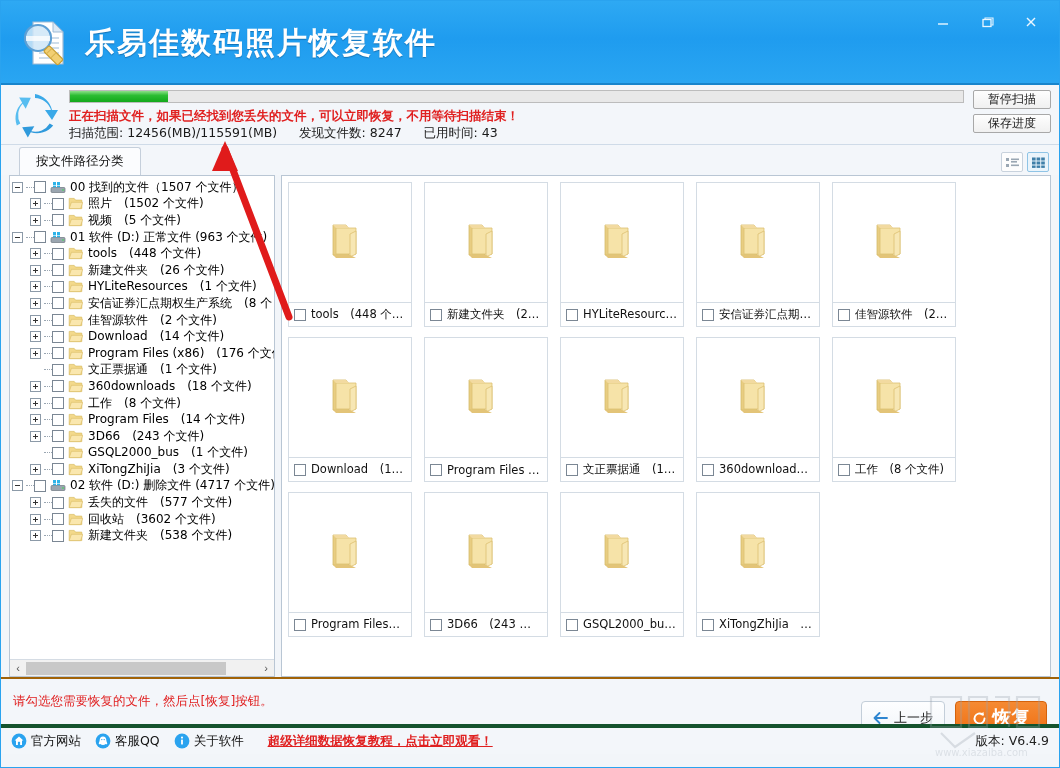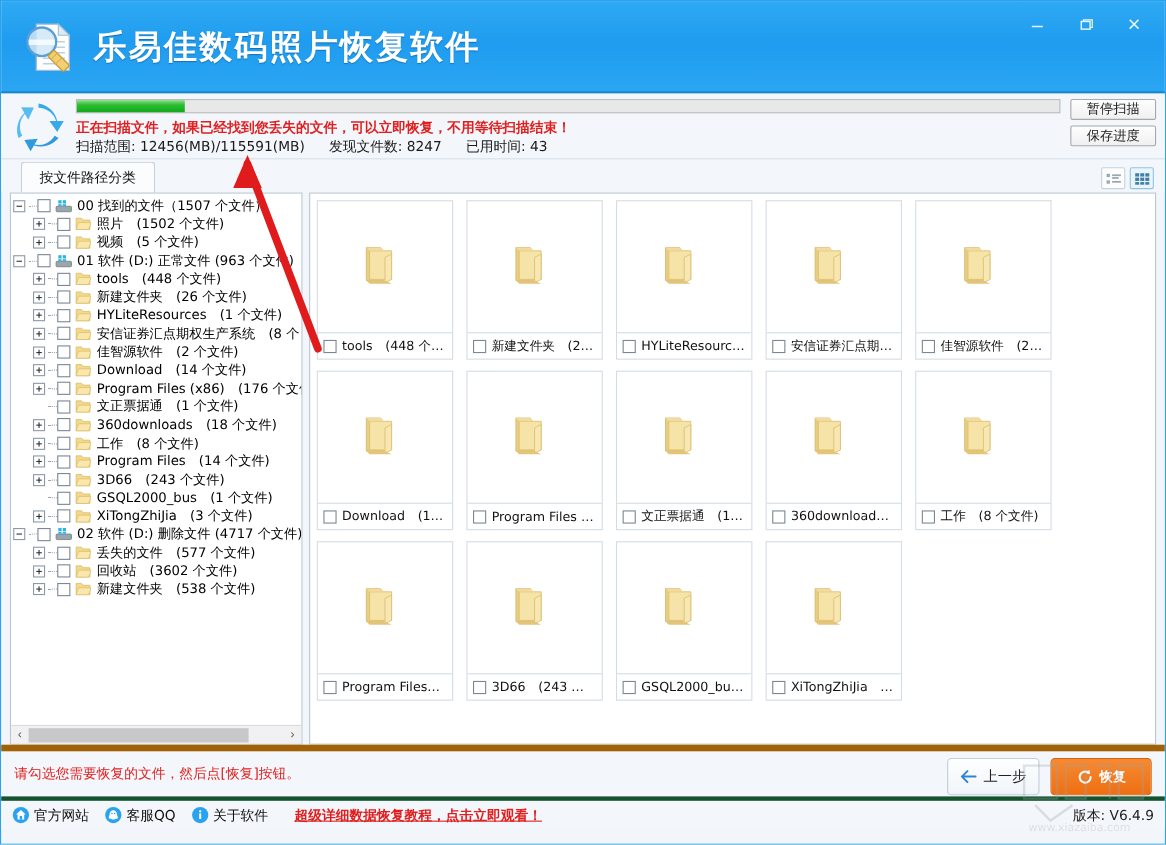--- a/index.html
+++ b/index.html
@@ -203,41 +203,41 @@
   .gcap .cb { margin-right: 0; }
   .gcap-text { overflow:hidden; text-overflow: ellipsis; }
 
   
   .hintbar {
     position: relative;
     height: 47px;
     background: #f3f6fa;
     display: flex; align-items: center;
     padding-left: 12px;
-    border-top: 6px solid #a16207;
+    border-top: 2px solid #a16207;
   }
   .hint-text {
     color: #e02020; font-size: 12.5px;
     font-family: "DejaVu Sans","Liberation Sans",sans-serif;
   }
-  .hint-actions { position: absolute; right: 12px; top: 6px; display:flex; gap: 10px; align-items:center; }
+  .hint-actions { position: absolute; right: 12px; top: 22px; display:flex; gap: 10px; align-items:center; }
   .btn-prev {
     width: 84px; height: 34px;
     display:flex; align-items:center; justify-content:center; gap:6px;
     background: linear-gradient(180deg,#fdfeff,#f1f5f9);
     border: 1px solid #c3ced9; border-radius: 4px;
     font-size: 13px; color:#222; cursor:pointer;
     font-family: "DejaVu Sans","Liberation Sans",sans-serif;
   }
   .btn-recover {
     width: 92px; height: 34px;
     display:flex; align-items:center; justify-content:center; gap:6px;
     background: linear-gradient(180deg,#f58a33 0%, #ef6f12 100%);
     border: 1px solid #d4620c; border-radius: 4px;
-    font-size: 12px; color:#fff; font-weight:bold; cursor:pointer;
+    font-size: 19px; color:#fff; font-weight:bold; cursor:pointer;
     font-family: "DejaVu Sans","Liberation Sans",sans-serif;
   }
   .statusbar {
     position: relative;
     height: 30px;
     background: #f3f6fa;
     border-top: 4px solid #14532d;
     display: flex; align-items: center; gap: 14px;
     padding-left: 10px;
   }

